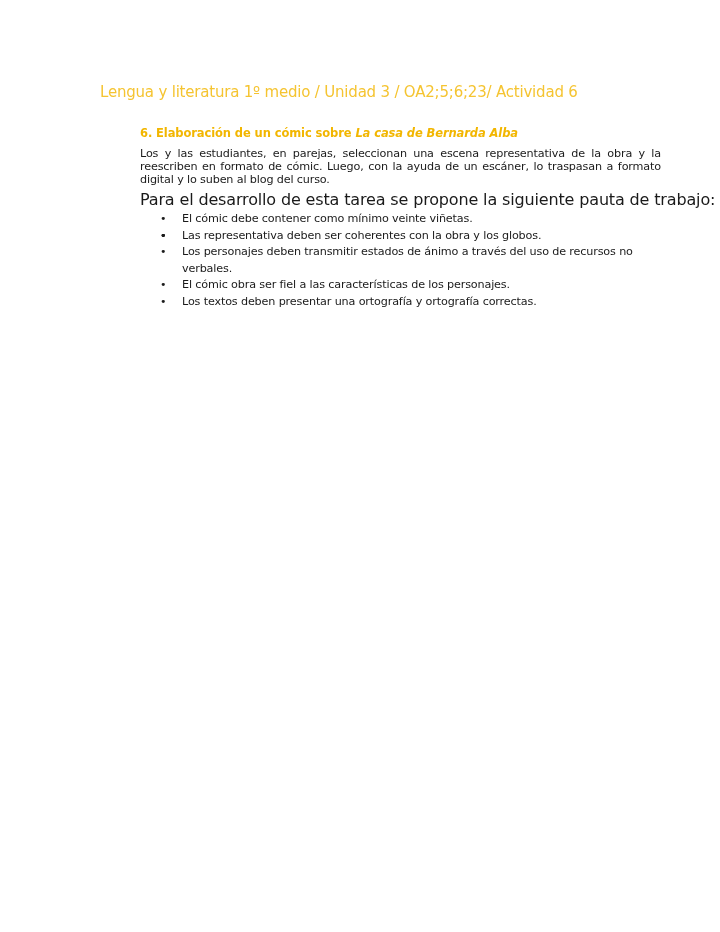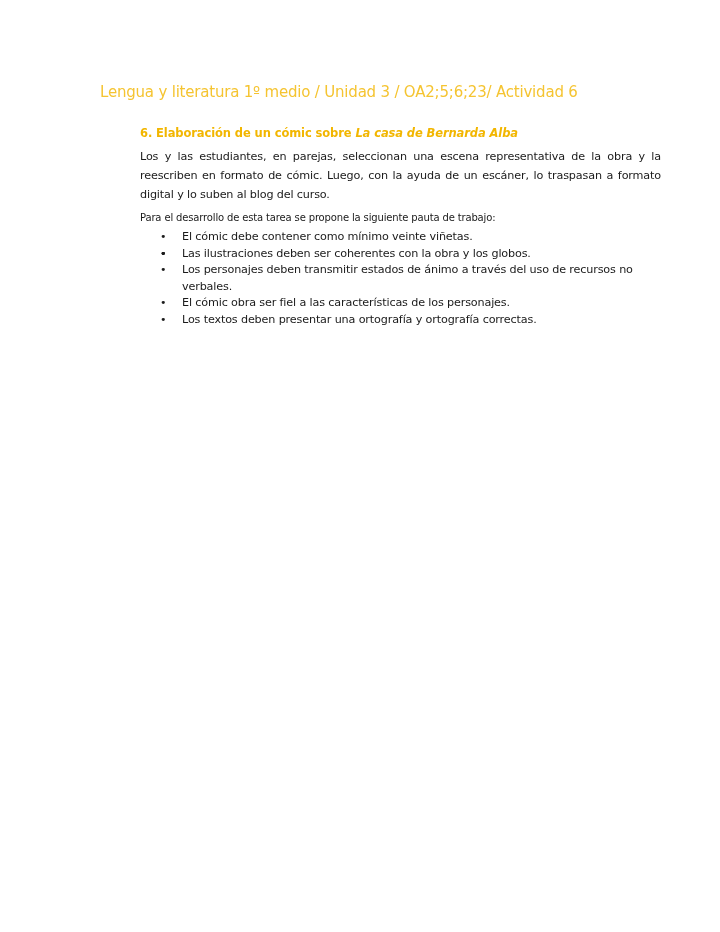--- a/index.html
+++ b/index.html
@@ -45,27 +45,27 @@
       color: #f2b600;
       margin: 0 0 7px 0;
       letter-spacing: -0.1px;
       white-space: nowrap;
     }
     .section-title .work-title {
       font-style: italic;
     }
     .paragraph {
       font-size: 11.2px;
-      line-height: 19px;
+      line-height: 13px;
       text-align: justify;
       margin: 0 0 6px 0;
       letter-spacing: -0.15px;
     }
     .intro {
-      font-size: 10px;
+      font-size: 16px;
       line-height: 15.2px;
       margin: 0 0 4px 0;
       letter-spacing: -0.15px;
       white-space: nowrap;
     }
     .bullet-list {
       list-style: none;
       margin: 0;
       padding: 0;
     }
@@ -106,21 +106,21 @@
         <span>El cómic debe contener como mínimo veinte viñetas.</span>
       </li>
       <li class="bullet-item">
         <span class="bullet-dot">•</span>
       </li>
       <li class="bullet-item">
         <span class="bullet-dot">•</span>
       </li>
       <li class="bullet-item">
         <span class="bullet-dot">•</span>
-        <span>Las ilustraciones deben ser coherentes con la obra y los globos.</span>
+        <span>Las representativa deben ser coherentes con la obra y los globos.</span>
       </li>
       <li class="bullet-item">
         <span class="bullet-dot">•</span>
         <span>Los personajes deben transmitir estados de ánimo a través del uso de recursos no verbales.</span>
       </li>
       <li class="bullet-item">
         <span class="bullet-dot">•</span>
         <span>El cómic obra ser fiel a las características de los personajes.</span>
       </li>
       <li class="bullet-item">

